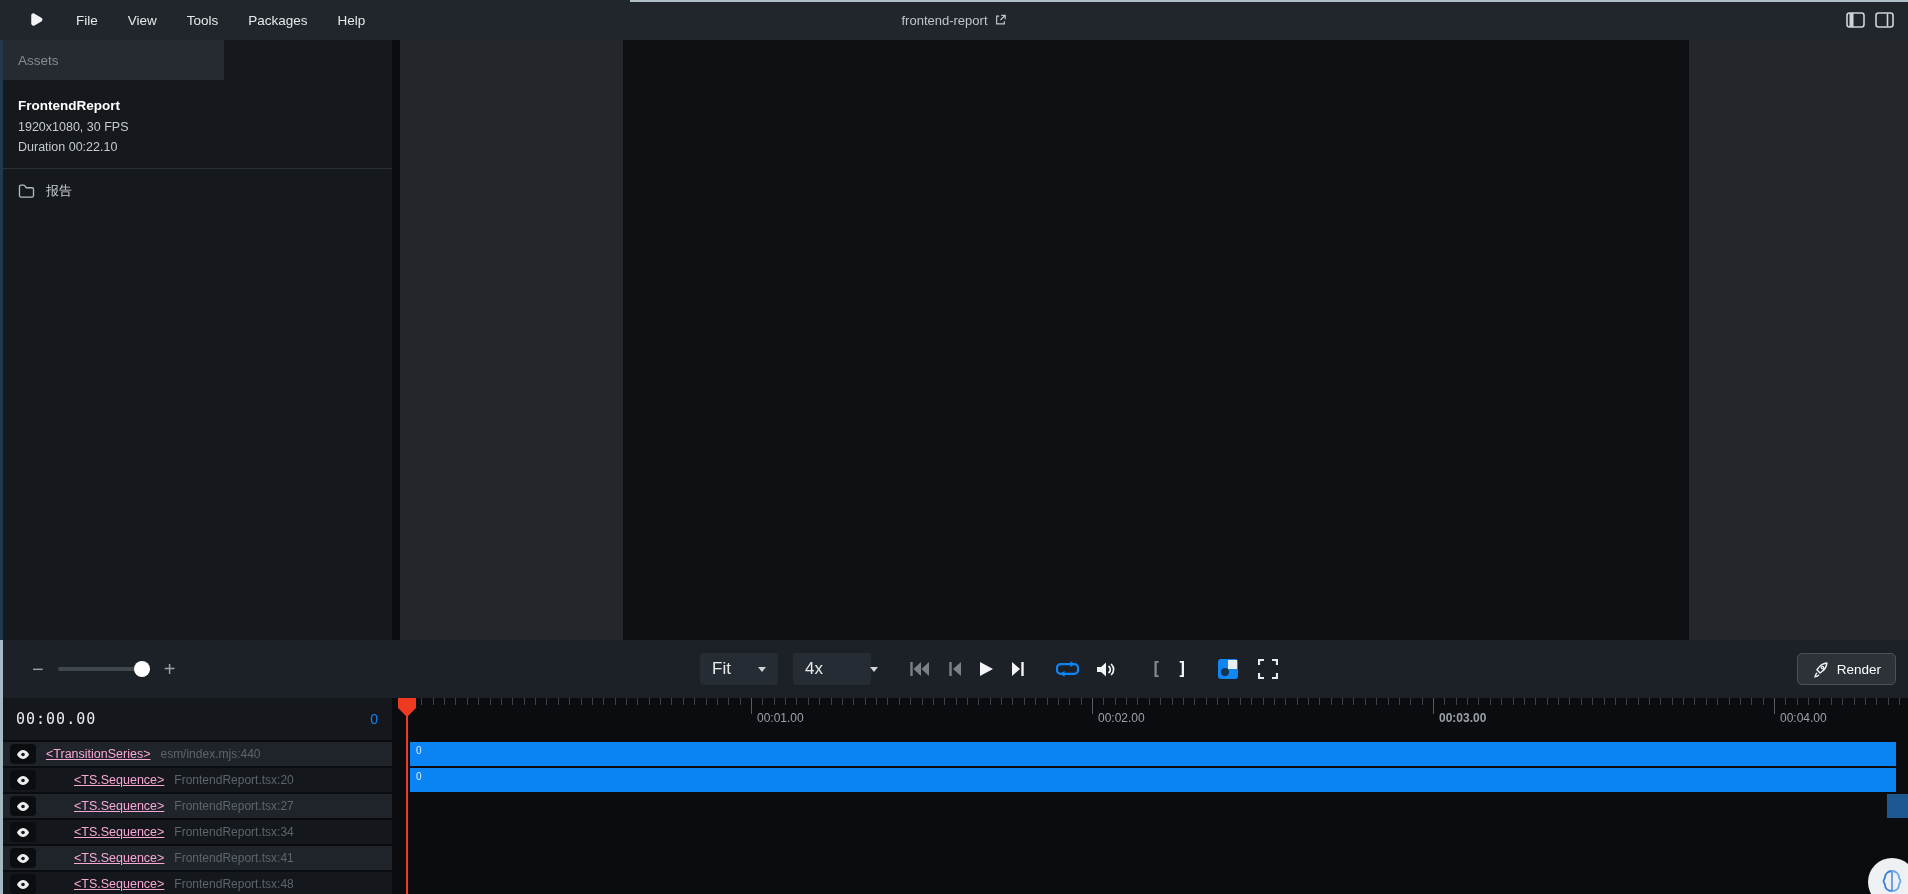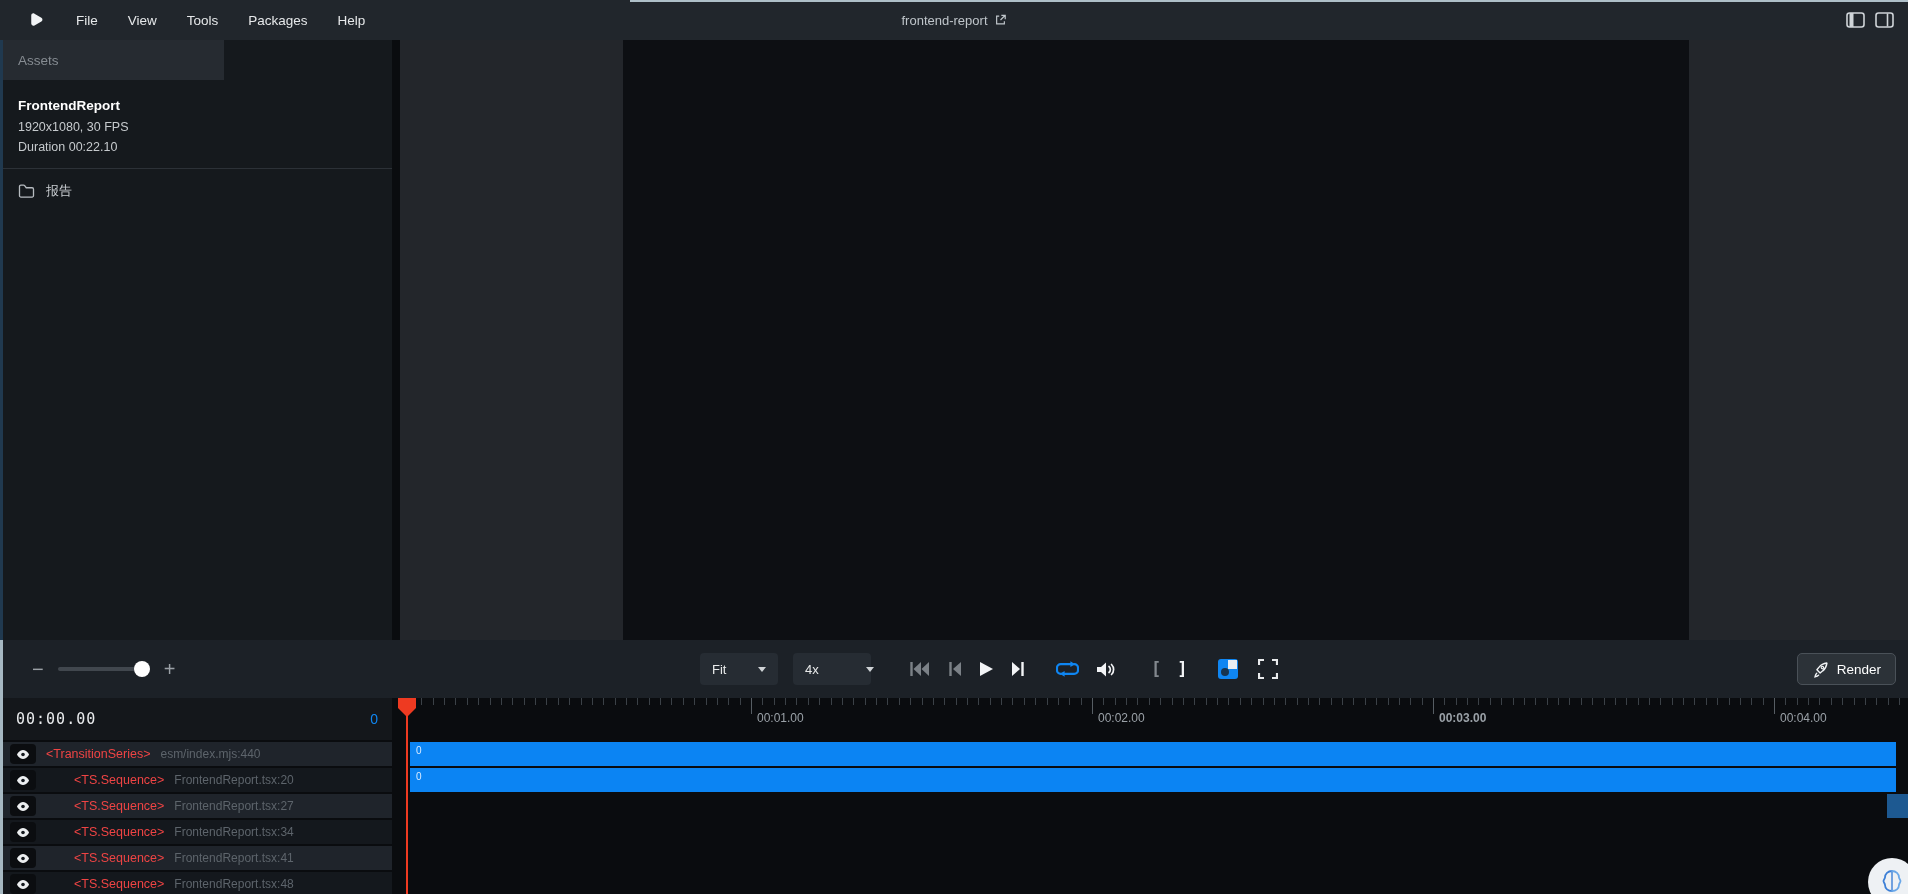--- a/index.html
+++ b/index.html
@@ -37,42 +37,42 @@
   #preview { position:absolute; left:400px; top:40px; width:1508px; height:600px; background:#23262b; }
   #canvas { position:absolute; left:223px; top:0; width:1066px; height:600px; background:#0d0f13; }
 
   
   #toolbar { position:absolute; left:0; top:640px; width:1908px; height:58px; background:#1c2127; z-index:30; }
   #tb-left { position:absolute; left:32px; top:0; height:58px; display:flex; align-items:center; gap:14px; }
   .zoom-sign { font-size:20px; color:#9aa0a6; line-height:1; }
   #zoom-slider { position:relative; width:92px; height:4px; background:#41474e; border-radius:2px; }
   #zoom-knob { position:absolute; left:76px; top:-6px; width:16px; height:16px; border-radius:50%; background:#ffffff; }
   #tb-center { position:absolute; left:700px; top:13px; display:flex; align-items:center; }
-  .tb-select { width:78px; height:32px; background:#262c33; border-radius:4px; display:flex; align-items:center; justify-content:space-between; padding:0 12px; font-size:13px; color:#e8eaea; }
+  .tb-select { width:78px; height:32px; background:#262c33; border-radius:4px; display:flex; align-items:center; justify-content:space-between; padding:0 12px; font-size:17px; color:#e8eaea; }
   .caret { width:0; height:0; border-left:4.5px solid transparent; border-right:4.5px solid transparent; border-top:5px solid #cfd3d6; }
   #speed-select { margin-left:15px;gap:47px; }
   #transport { display:flex; align-items:center; gap:17px; margin-left:38px; }
   #brackets { display:flex; align-items:center; gap:16px; margin-left:36px; font-family:"DejaVu Sans Mono",monospace; font-size:17px; font-weight:bold; }
   .bkt-in { color:#82888e; }
   .bkt-out { color:#f2f4f6; }
   #extra-icons { display:flex; align-items:center; gap:20px; margin-left:30px; }
   #tb-right { position:absolute; right:12px; top:13px; }
   #render-btn { height:32px; display:flex; align-items:center; gap:8px; padding:0 14px; background:#2c3238; border:1px solid #4a5158; border-radius:5px; font-size:13.5px; color:#ffffff; }
 
   
   #timeline { position:absolute; left:0; top:698px; width:1908px; height:196px; background:#0a0c0f; }
   #tl-header { position:absolute; left:0; top:0; width:392px; height:42px; background:#14171b; display:flex; align-items:center; justify-content:space-between; padding:0 14px 0 16px; }
   #tl-time { font-family:"DejaVu Sans Mono",monospace; font-size:15px; letter-spacing:1px; color:#e9ebed; }
   #tl-frame { font-size:14px; color:#0f86f2; }
   #tl-rows { position:absolute; left:0; top:44px; width:392px; }
   .track-row { height:24px; margin-bottom:2px; display:flex; align-items:center; }
   .track-row.even { background:#1f242b; }
   .track-row.odd { background:#14181d; }
   .eye-chip { margin-left:10px; width:26px; height:20px; background:#0b0d10; border-radius:4px; display:flex; align-items:center; justify-content:center; }
-  .track-tag { font-size:12.5px; color:#ef4444; white-space:pre; }
+  .track-tag { font-size:12.5px; color:#f9a8d4; white-space:pre;text-decoration:underline; }
   .track-tag.ind0 { margin-left:10px; }
   .track-tag.ind1 { margin-left:38px; }
   .track-src { margin-left:10px; font-size:12px; color:#5d646b; }
 
   #ruler { position:absolute; left:400px; top:0; width:1508px; height:42px; }
   #tick-strip { position:absolute; left:10px; top:0; width:1496px; height:7px;
     background:repeating-linear-gradient(to right,#3b4147 0px,#3b4147 1px,transparent 1px,transparent 11.3667px); }
   .major-tick { position:absolute; top:0; width:1px; height:16px; background:#565d63; }
   .ruler-label { position:absolute; top:13px; font-size:12px; color:#9aa1a7; }
 

